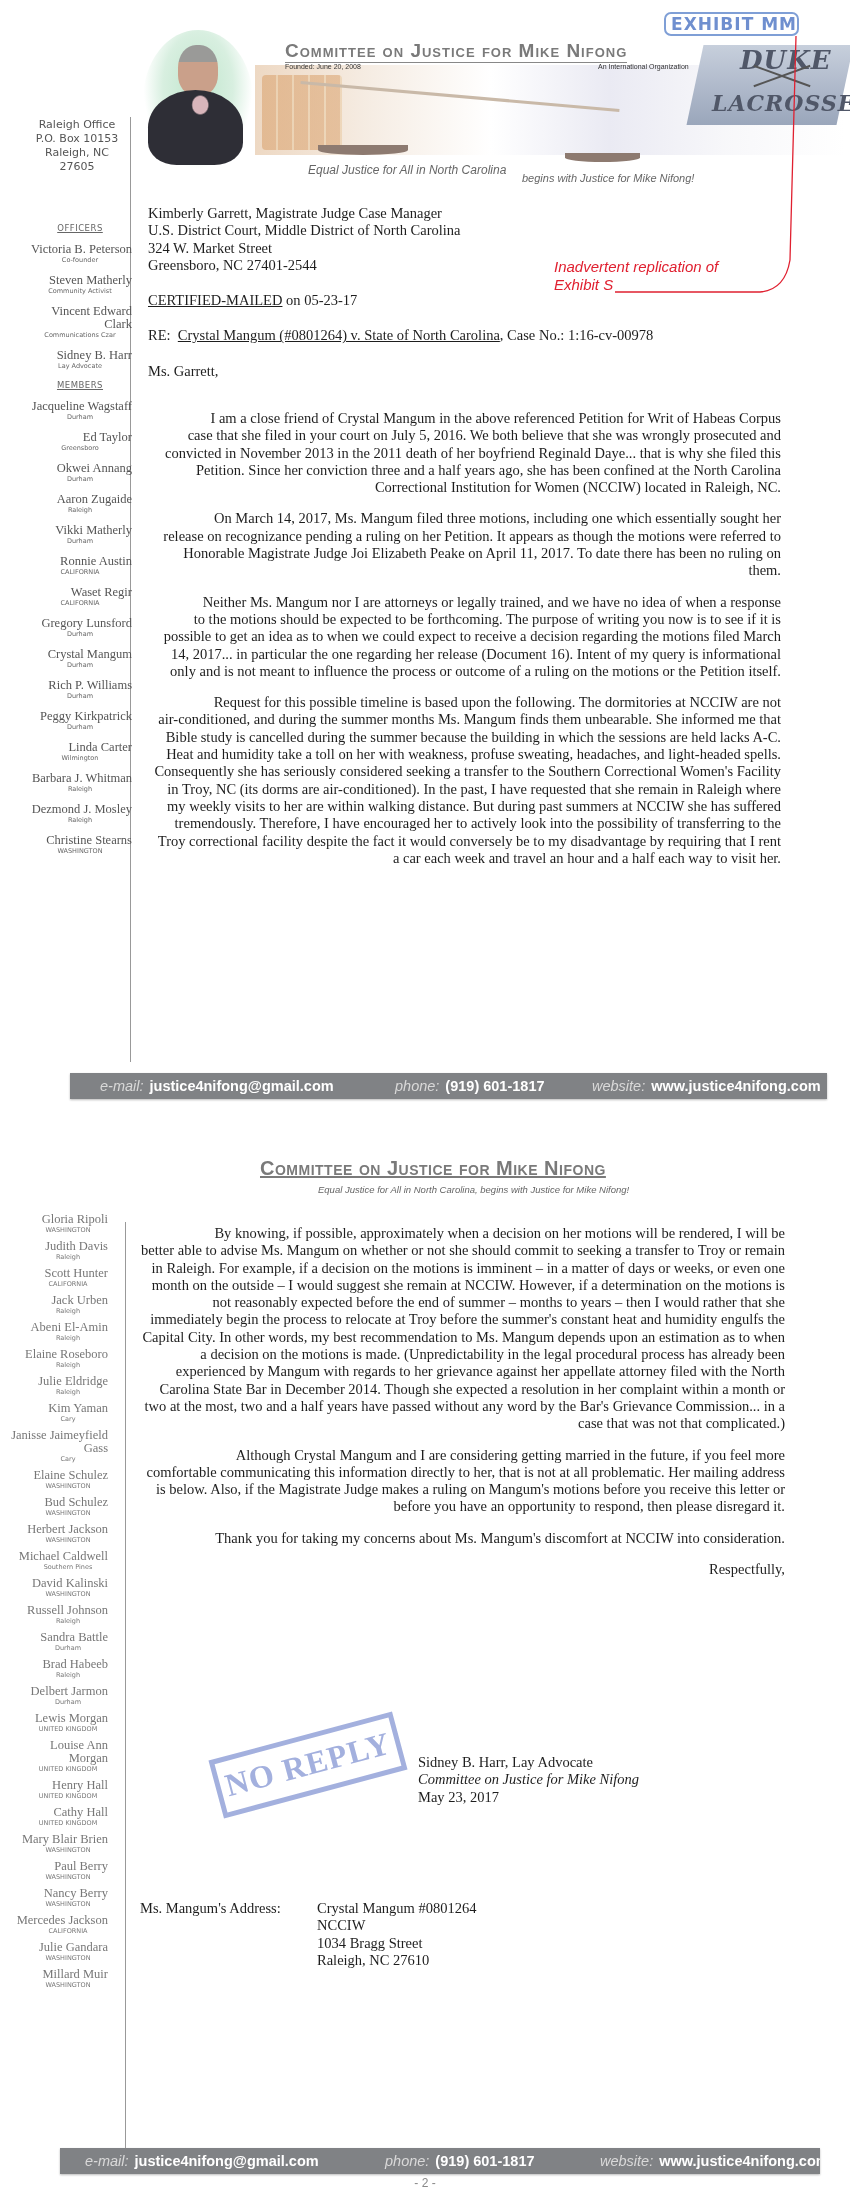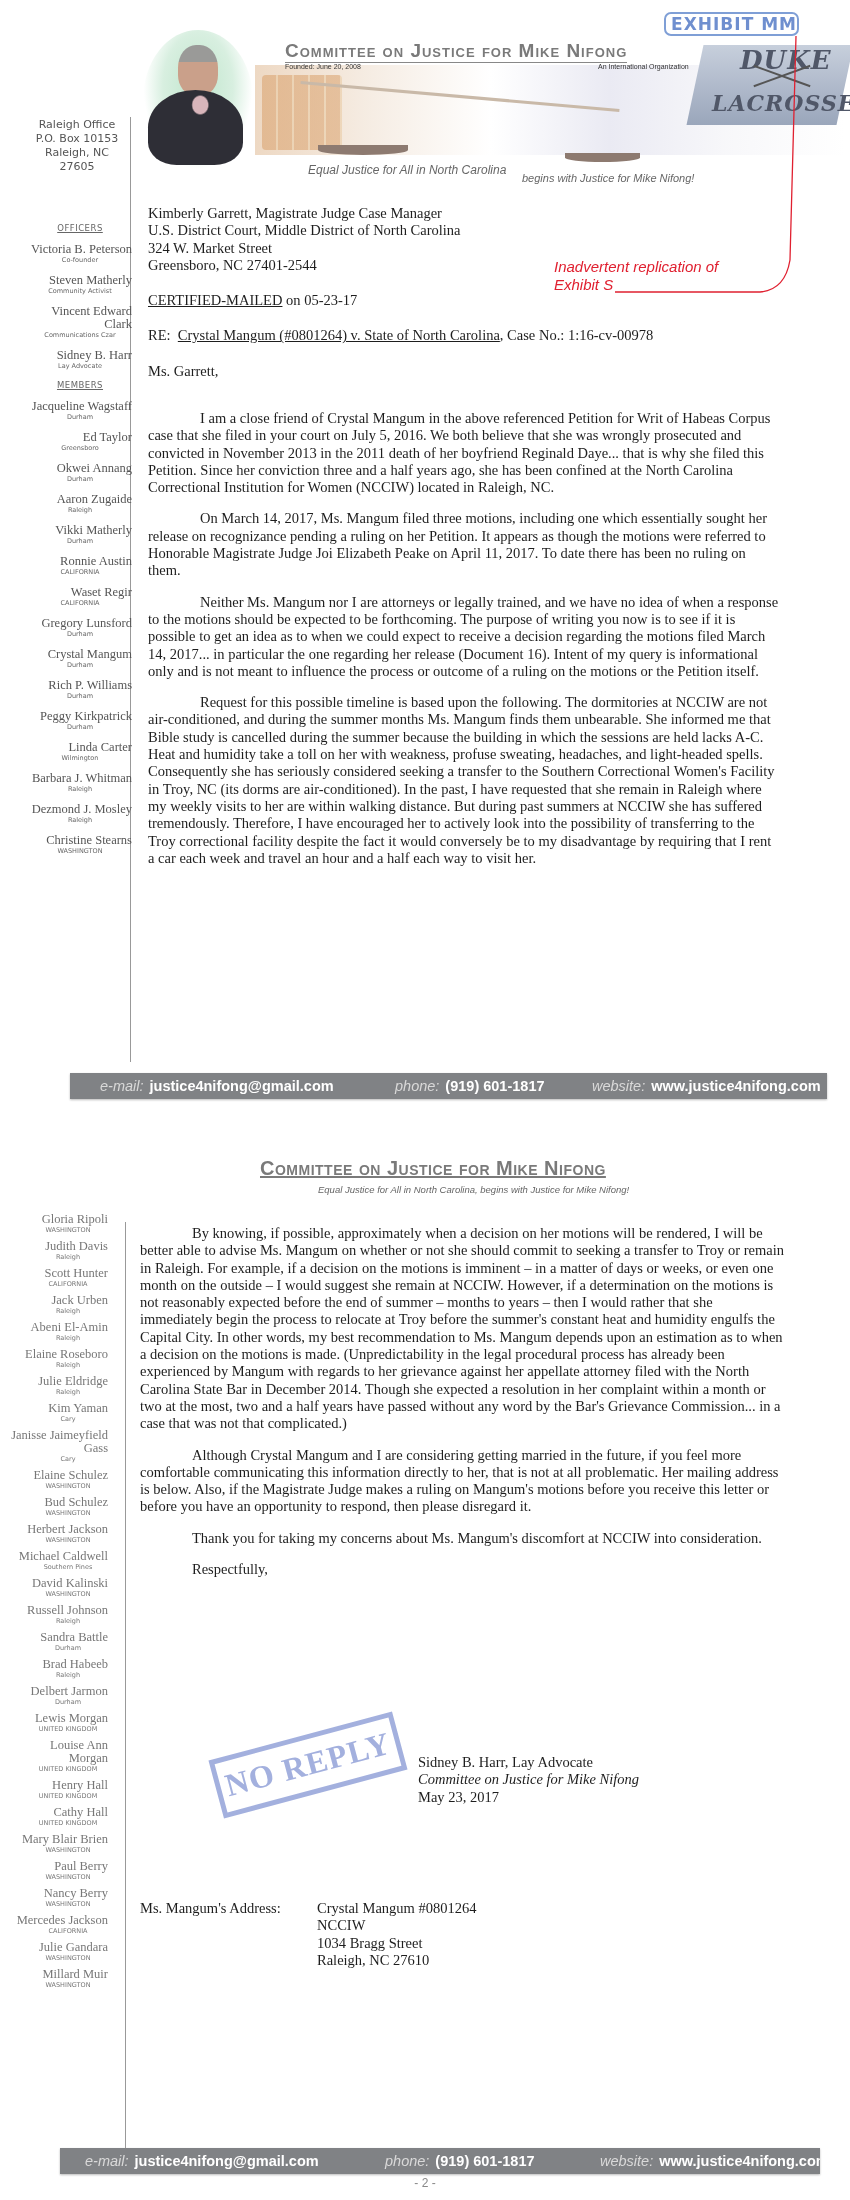--- a/index.html
+++ b/index.html
@@ -42,21 +42,21 @@
   .pname { font-family: "Liberation Serif", serif; font-size: 12.5px; color: #555; line-height: 13px; }
   .prole { font-family: "DejaVu Sans", sans-serif; font-size: 6.5px; color: #666; line-height: 9px; text-align: center; }
   .p2 .person { margin-bottom: 5px; }
   .p2 .pname { color: #777; }
   .p2 .prole { color: #777; text-align: center; padding-left: 20px; }
 
   
   .letter { font-family: "Liberation Serif", serif; font-size: 14.5px; line-height: 17.3px; color: #1e1e1e; }
   .addr { left: 148px; top: 205px; }
   .line-u { text-decoration: underline; }
-  .para { text-indent: 52px; margin-bottom: 14px; text-align: left; }
+  .para { text-indent: 52px; margin-bottom: 14px; text-align: right; }
   .body1 { left: 148px; top: 410px; width: 633px; }
   .body2 { left: 140px; top: 1225px; width: 645px; }
 
   .footer { height: 26px; background: #808285; color: #fff; font-family: "Liberation Sans", sans-serif; font-size: 14.5px; line-height: 26px; box-shadow: 0 1px 2px #bbb; white-space: nowrap; overflow: hidden; }
   .footer .lbl { font-style: italic; color: #d9d9d9; margin-right: 6px; }
   .footer .val { font-weight: bold; }
   .fgroup { position: absolute; top: 0; }
 
   .org-title2 { left: 260px; top: 1157px; font-family: "Liberation Sans", sans-serif; font-weight: bold; color: #7a7a7a; font-variant: small-caps; font-size: 20px; letter-spacing: 0.5px; text-decoration: underline; text-decoration-thickness: 1.5px; white-space: nowrap; }
   .tag3 { left: 318px; top: 1184px; font-family: "Liberation Sans", sans-serif; font-style: italic; font-size: 9.5px; color: #666; white-space: nowrap; }

